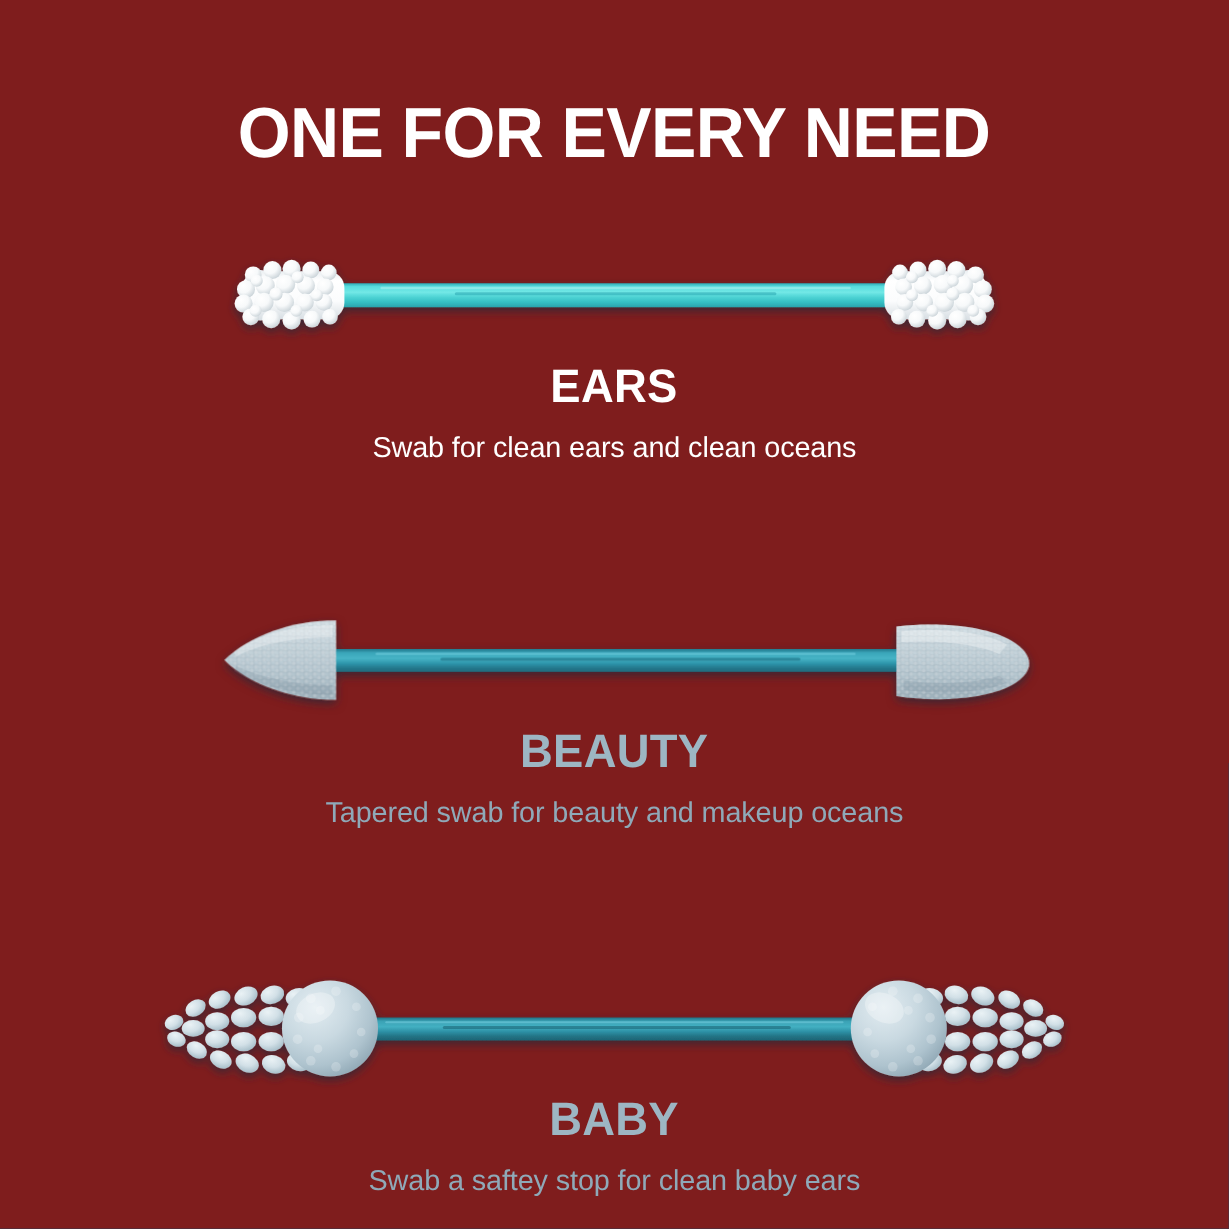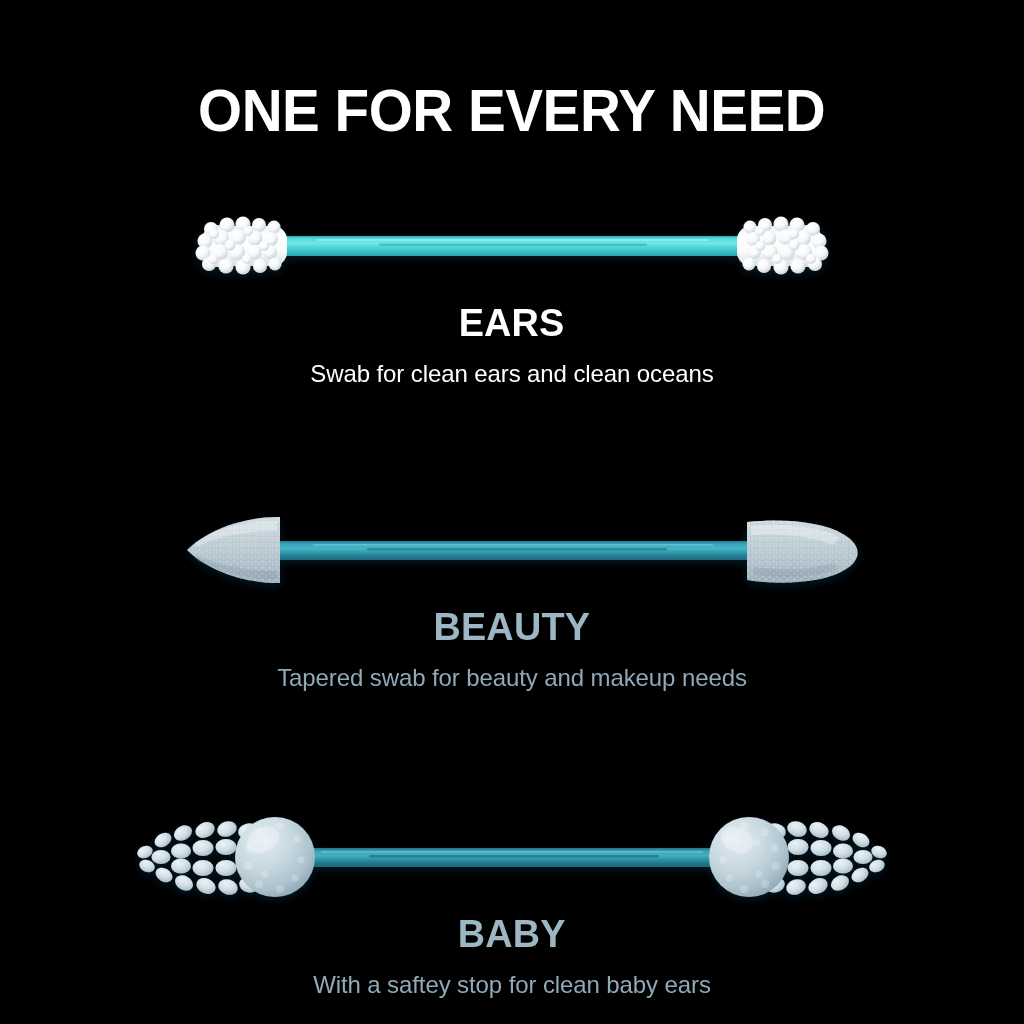--- a/index.html
+++ b/index.html
@@ -6,21 +6,21 @@
   html, body {
     width:1024px; height:1024px;
     font-family:"Liberation Sans", sans-serif;
     overflow:hidden;
   }
   body { background:#0a4a6b; }
 
   .page {
     position:relative;
     width:1024px; height:1024px;
-    background:#000000;
+    background:#7f1d1d;
     display:flex;
     flex-direction:column;
     align-items:center;
   }
 
   .headline {
     margin-top:82px;
     font-size:59px;
     font-weight:700;
     letter-spacing:-0.5px;
@@ -234,21 +234,21 @@
           <g>
             <path d="M 630 25 C 668 21, 706 25, 726 37 C 748 50, 744 66, 722 76 C 700 86, 662 88, 630 83 Z" fill="url(#beautyTip)"></path>
             <path d="M 630 25 C 668 21, 706 25, 726 37 C 748 50, 744 66, 722 76 C 700 86, 662 88, 630 83 Z" fill="url(#dimple)"></path>
             <path d="M 634 29 C 670 26, 704 30, 722 40 L 716 48 C 698 40, 668 36, 634 38 Z" fill="#ffffff" opacity="0.32"></path>
             <path d="M 636 78 C 672 82, 702 80, 722 72 L 716 66 C 698 72, 670 74, 636 70 Z" fill="#62788a" opacity="0.18"></path>
           </g>
         </g>
       </svg>
 
       <div class="label">BEAUTY</div>
-      <div class="desc">Tapered swab for beauty and makeup needs</div>
+      <div class="desc">Tapered swab for beauty and makeup oceans</div>
     </div>
 
     <div class="product-row row-baby tone-muted">
       <svg class="swab-art" viewBox="0 0 790 106">
         <defs>
           <linearGradient id="babyStem" x1="0" y1="0" x2="0" y2="1">
             <stop offset="0%" stop-color="#1f7487"></stop>
             <stop offset="16%" stop-color="#3aa2b5"></stop>
             <stop offset="40%" stop-color="#43b0c2"></stop>
             <stop offset="62%" stop-color="#2d90a5"></stop>
@@ -355,17 +355,17 @@
               <circle cx="610" cy="35" r="3.6"></circle>
                 <circle cx="606" cy="56" r="3.6"></circle>
               <circle cx="612" cy="74" r="3.6"></circle>
             </g>
             <ellipse cx="620" cy="36" rx="17" ry="12" fill="#ffffff" opacity="0.30" transform="rotate(25 620 36)"></ellipse>
           </g>
         </g>
       </svg>
 
       <div class="label">BABY</div>
-      <div class="desc">With a saftey stop for clean baby ears</div>
+      <div class="desc">Swab a saftey stop for clean baby ears</div>
     </div>
 
   </div>
 </div>
 
 </body></html>

